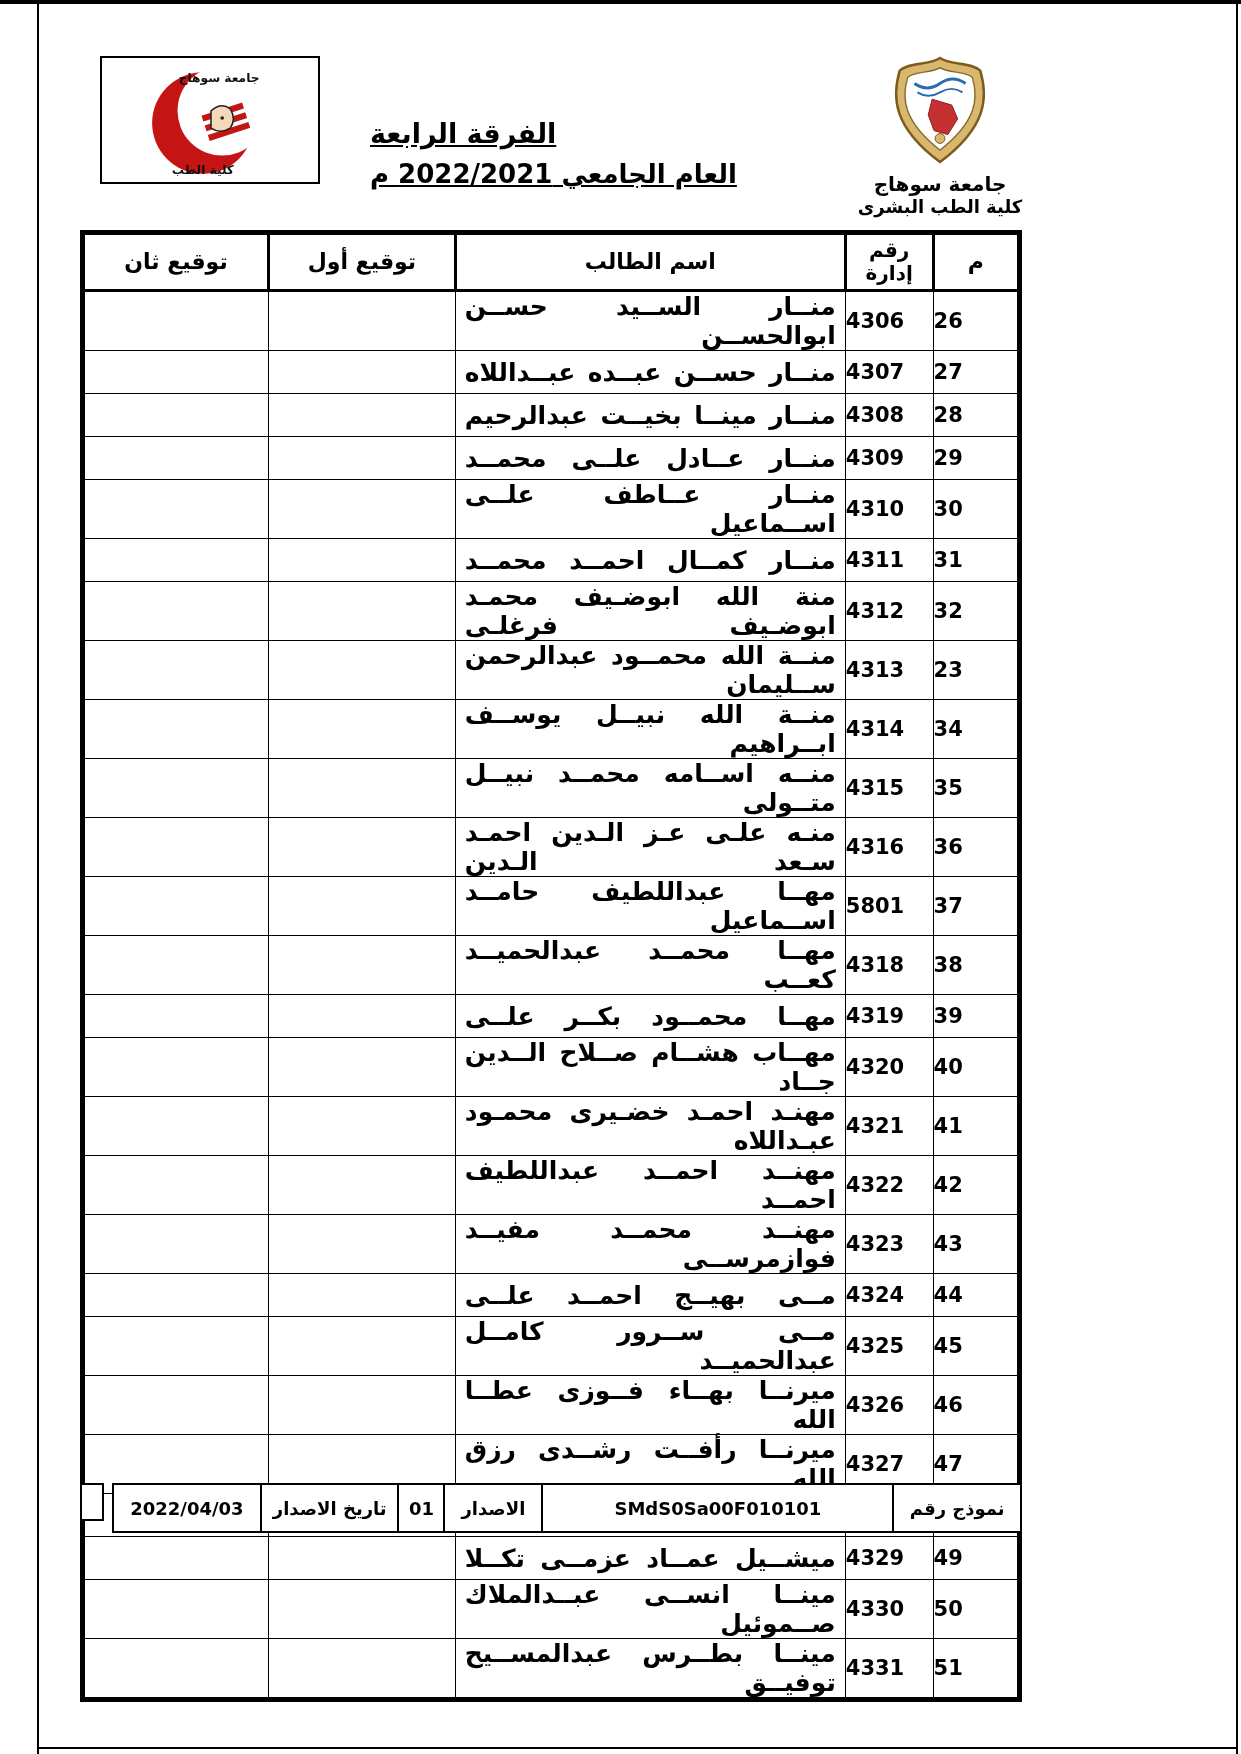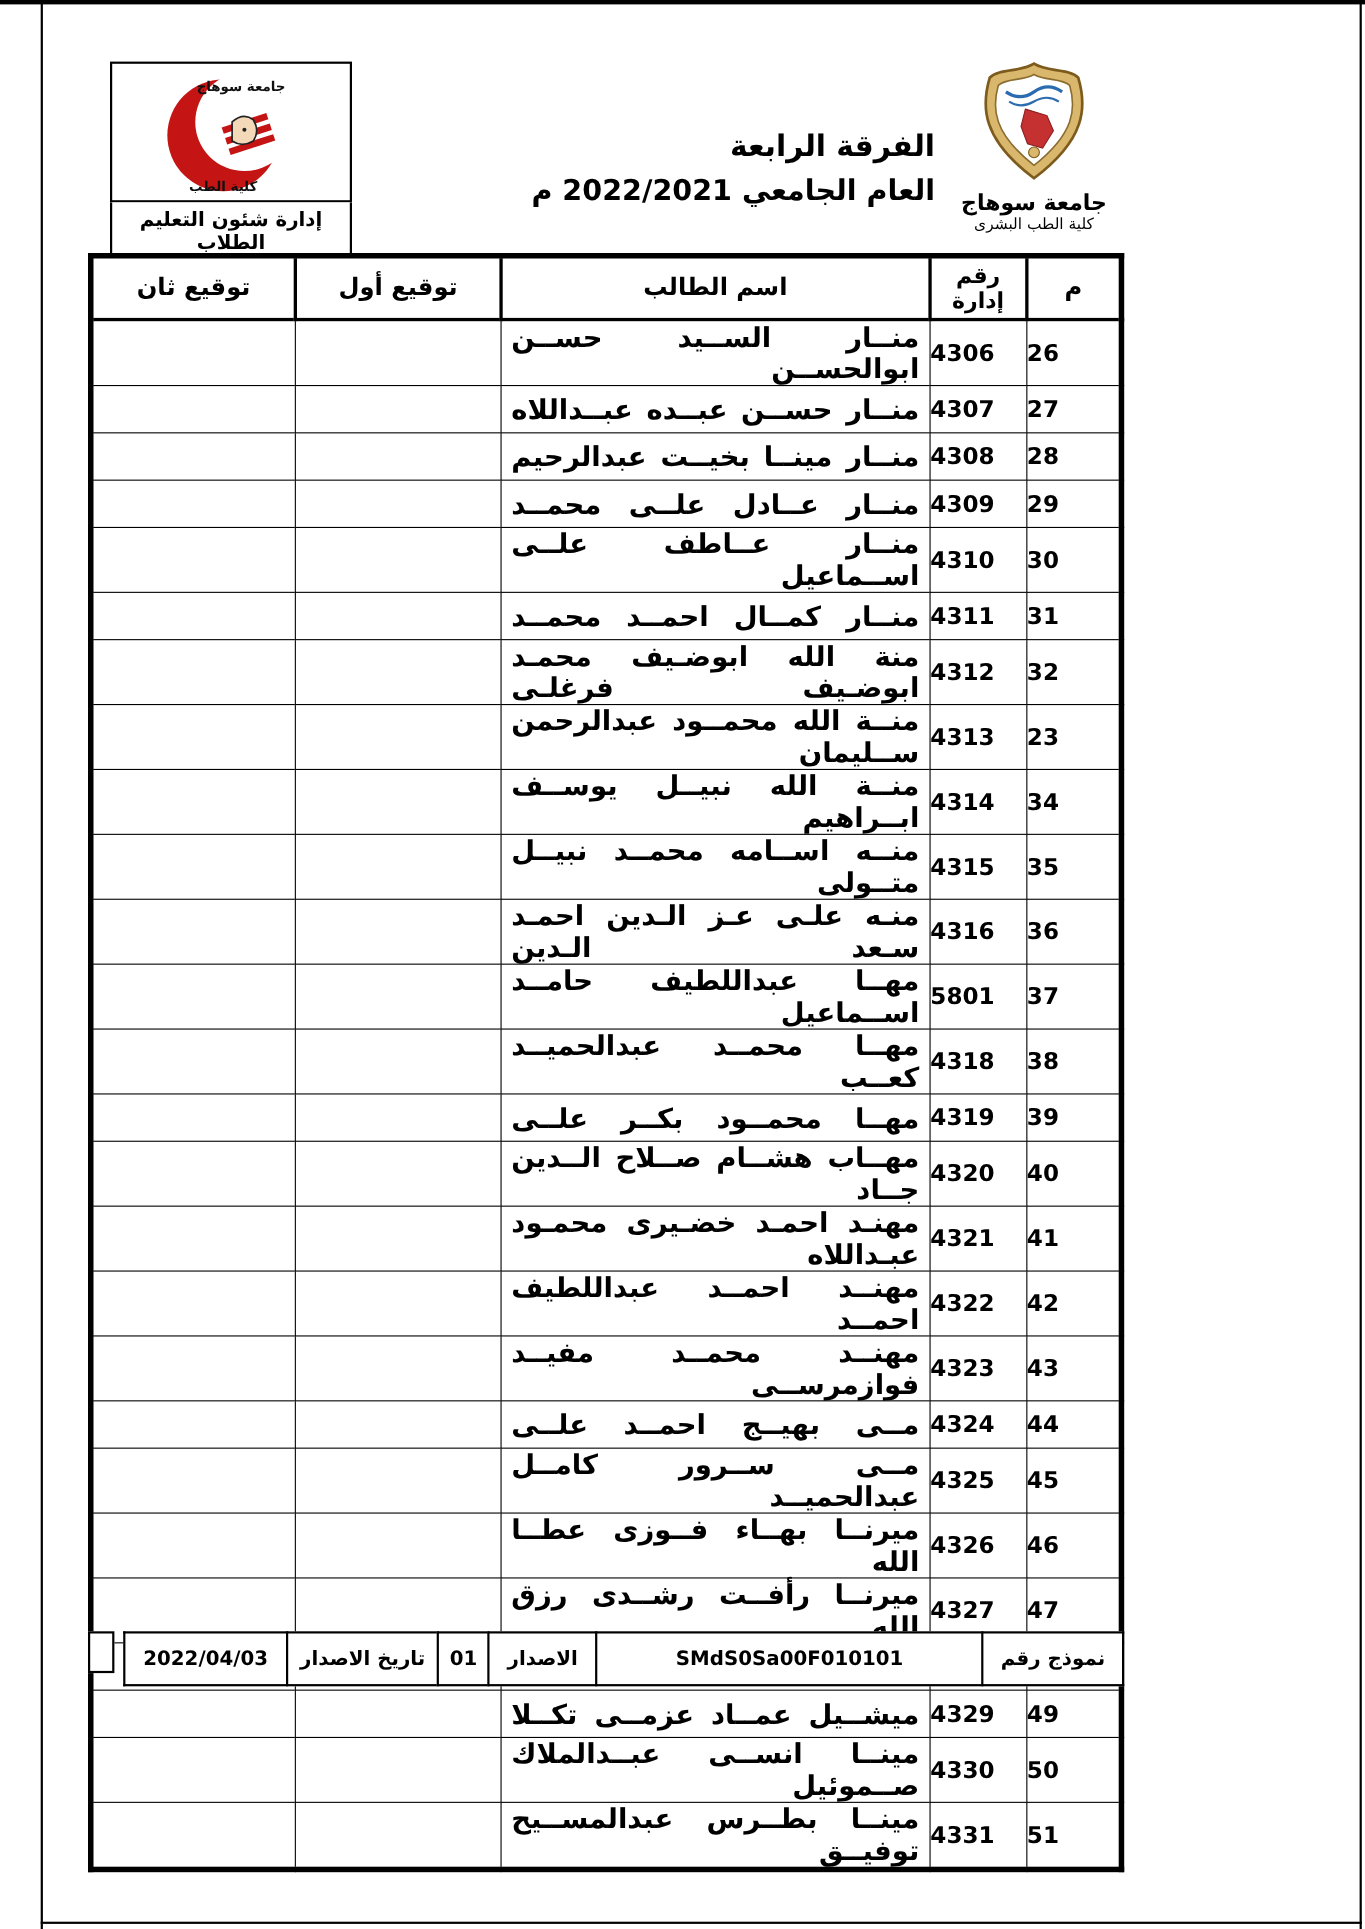--- a/index.html
+++ b/index.html
@@ -13,27 +13,27 @@
   .scan-left  { position:absolute; top:0; left:37px; width:2px; height:100%; background:#000; }
   .scan-right { position:absolute; top:0; right:3px; width:2px; height:100%; background:#000; }
   .scan-bottom{ position:absolute; bottom:5px; left:37px; right:3px; height:2px; background:#000; }
 
   
   .dept-left { position:absolute; top:56px; left:100px; width:220px; direction:rtl; }
   .logo-box  { border:2px solid #000; height:128px; display:flex; align-items:center; justify-content:center; background:#fff; }
   .dept-box  { border:2px solid #000; border-top:none; padding:5px 2px; text-align:center;
                font-weight:bold; font-size:18px; background:#fff; }
 
-  .title-center { position:absolute; top:118px; left:370px; width:480px; text-align:right; direction:rtl; }
+  .title-center { position:absolute; top:118px; left:370px; width:480px; text-align:left; direction:rtl;text-decoration:underline; }
   .title-line1 { font-size:27px; font-weight:bold; margin-bottom:10px; }
   .title-line2 { font-size:26px; font-weight:bold; }
 
   .emblem-right { position:absolute; top:54px; left:856px; width:168px; text-align:center; direction:rtl; }
   .emblem-right .uni  { font-size:20px; font-weight:bold; margin-top:2px; }
-  .emblem-right .fac  { font-size:14px; font-weight:normal;text-align:center; }
+  .emblem-right .fac  { font-size:18px; font-weight:bold;text-align:center; }
 
   
   .main-table {
     position:absolute; top:230px; left:80px; width:942px;
     border-collapse:collapse; direction:rtl; background:#fff;
     border:5px solid #000;
   }
   .main-table th {
     border:3px solid #000; font-weight:bold; font-size:22px;
     height:58px; vertical-align:middle; line-height:1.15; padding:2px;
@@ -81,21 +81,20 @@
         <rect x="60" y="48" width="42" height="6" fill="#c41414"></rect>
         <rect x="60" y="58" width="42" height="6" fill="#c41414"></rect>
         <rect x="60" y="68" width="42" height="6" fill="#c41414"></rect>
       </g>
       <path d="M66,50 q10,-9 19,-2 q6,10 0,19 q-10,6 -19,0 z" fill="#f3d9b8" stroke="#222" stroke-width="1.5"></path>
       <circle cx="77" cy="57" r="1.8" fill="#222"></circle>
       <text x="74" y="22" font-size="12" font-weight="bold" fill="#111" text-anchor="middle">جامعة سوهاج</text>
       <text x="58" y="112" font-size="12" font-weight="bold" fill="#111" text-anchor="middle">كلية الطب</text>
     </svg>
   </div>
-  <div class="dept-box">إدارة شئون التعليم الطلاب</div>
 </div>
 
 <div class="title-center">
   <div class="title-line1">الفرقة الرابعة</div>
   <div class="title-line2">العام الجامعي 2022/2021 م</div>
 </div>
 
 <div class="emblem-right">
   <svg width="118" height="112" viewBox="0 0 120 114">
     <path d="M60,4 C72,12 92,8 101,17 C109,44 108,74 60,110 C12,74 11,44 19,17 C28,8 48,12 60,4 Z" fill="#d9b76d" stroke="#7c5b1c" stroke-width="2.5"></path>

